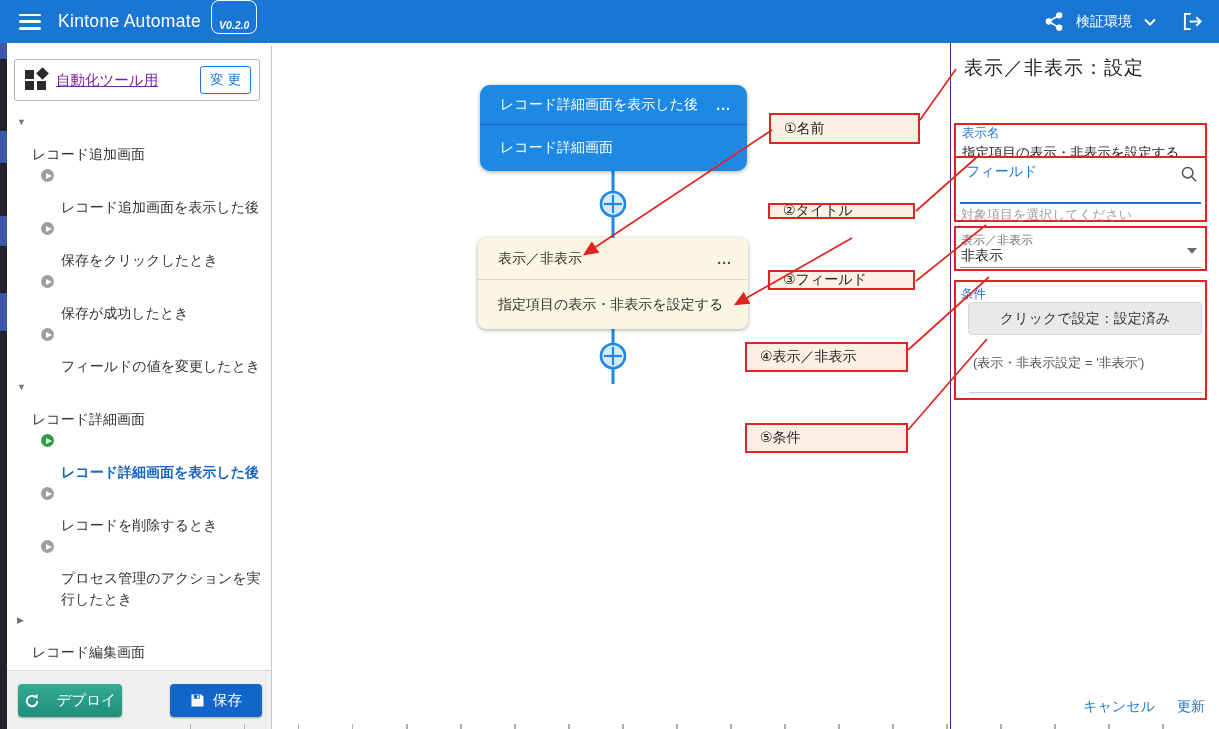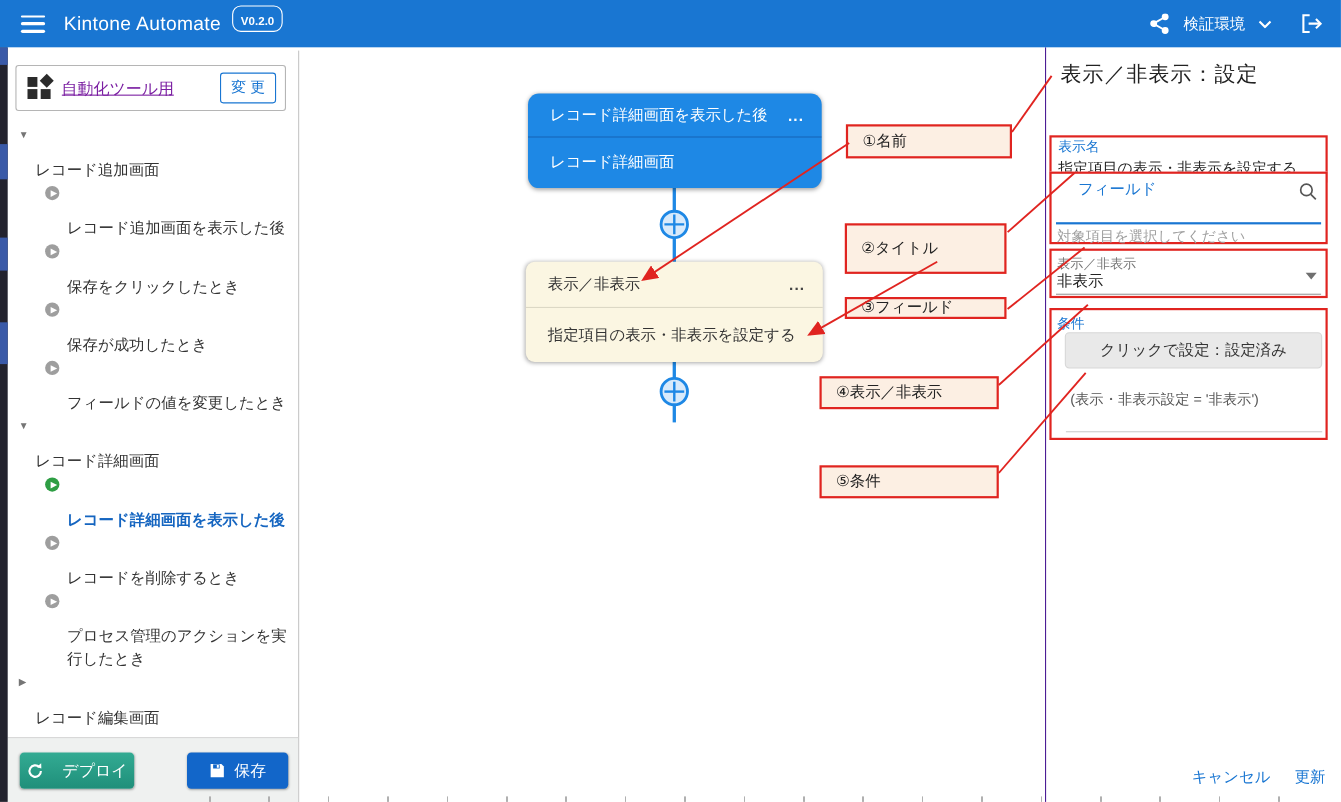--- a/index.html
+++ b/index.html
@@ -6,21 +6,21 @@
   #app{position:relative;width:1219px;height:729px;overflow:hidden;
        font-family:"Liberation Sans","DejaVu Sans",sans-serif;background:#fff;}
 
   
   .header{position:absolute;left:0;top:0;width:1219px;height:43px;background:#1976d2;
           display:flex;align-items:center;z-index:40;color:#fff;}
   .hamburger{width:22px;height:16px;margin-left:19px;display:flex;flex-direction:column;justify-content:space-between;cursor:pointer;}
   .hamburger span{display:block;height:2.6px;background:#fff;border-radius:2px;}
   .app-title{margin-left:17px;font-size:17.5px;font-weight:500;letter-spacing:.3px;}
   .ver-badge{margin-left:10px;margin-top:-10px;border:1.6px solid #fff;border-radius:8px;
-             font-size:10.5px;font-weight:700;padding:8px 7px 2px;}
+             font-size:10.5px;font-weight:700;padding:18px 7px 2px;font-style:italic;}
   .header-right{margin-left:auto;display:flex;align-items:center;gap:12px;padding-right:16px;}
   .env-label{font-size:14px;}
   .icon-btn{display:flex;align-items:center;justify-content:center;cursor:pointer;}
   .logout-gap{margin-left:14px;}
 
   
   .edge-strip{position:absolute;left:0;top:43px;width:7px;height:686px;background:#23232e;z-index:30;}
   .edge-strip .seg{position:absolute;left:0;width:7px;background:#3a5aa8;}
 
   
@@ -74,35 +74,35 @@
   .node-blue .nh{height:39px;}
   .node-blue .nb{height:46px;border-top:1px solid rgba(0,0,60,.28);}
   .node-yellow{left:206px;top:195px;width:270px;height:91px;background:#fbf6e2;color:#333;border-radius:8px;}
   .node-yellow .nh{height:41px;}
   .node-yellow .nb{height:49px;border-top:1px solid #dcd8c5;}
   .node-yellow .dots{color:#444;}
 
   .ann{position:absolute;background:#fcefe3;border:2px solid #e02420;box-sizing:border-box;
        display:flex;align-items:center;padding-left:13px;font-size:14px;color:#222;z-index:3;}
   .ann1{left:497px;top:70px;width:151px;height:31px;}
-  .ann2{left:496px;top:160px;width:147px;height:46px;}
+  .ann2{left:496px;top:160px;width:147px;height:16px;}
   .ann3{left:496px;top:227px;width:147px;height:20px;}
   .ann4{left:473px;top:299px;width:163px;height:30px;}
   .ann5{left:473px;top:380px;width:163px;height:30px;}
 
   
   .panel{position:absolute;left:950px;top:43px;width:269px;height:686px;background:#fff;z-index:10;
          border-left:1px solid #4c1d95;box-sizing:border-box;}
   .panel-title{position:absolute;left:13px;top:12px;font-size:19px;color:#222;letter-spacing:1px;}
   .fg{position:absolute;left:3px;width:253px;border:2px solid #e02420;box-sizing:border-box;background:#fff;}
   .fg1{top:80px;height:43px;padding:0 6px;}
   .lab-blue-sm{font-size:12.5px;color:#1976d2;}
   .fg1 .val{font-size:13.5px;color:#222;margin-top:2px;white-space:nowrap;}
   .fg2{top:113px;height:66px;}
-  .fg2 .lab{position:absolute;left:24px;top:5px;font-size:14px;color:#1976d2;}
+  .fg2 .lab{position:absolute;left:10px;top:5px;font-size:14px;color:#1976d2;}
   .fg2 .search{position:absolute;right:7px;top:7px;cursor:pointer;}
   .fg2 .uline{position:absolute;left:4px;right:4px;top:44px;height:2px;background:#1976d2;}
   .fg2 .helper{position:absolute;left:5px;top:48px;font-size:13px;color:#9f9f9f;white-space:nowrap;text-align:center;}
   .fg3{top:183px;height:45px;}
   .fg3 .lab{position:absolute;left:5px;top:4px;font-size:12px;color:#757575;}
   .fg3 .val{position:absolute;left:5px;top:19px;font-size:14px;color:#222;}
   .fg3 .caret{position:absolute;right:8px;top:20px;width:0;height:0;border-left:5px solid transparent;
               border-right:5px solid transparent;border-top:6px solid #6f6f6f;cursor:pointer;}
   .fg3 .gline{position:absolute;left:4px;right:4px;bottom:1px;height:1px;background:#9a9a9a;}
   .fg4{top:237px;height:120px;}

